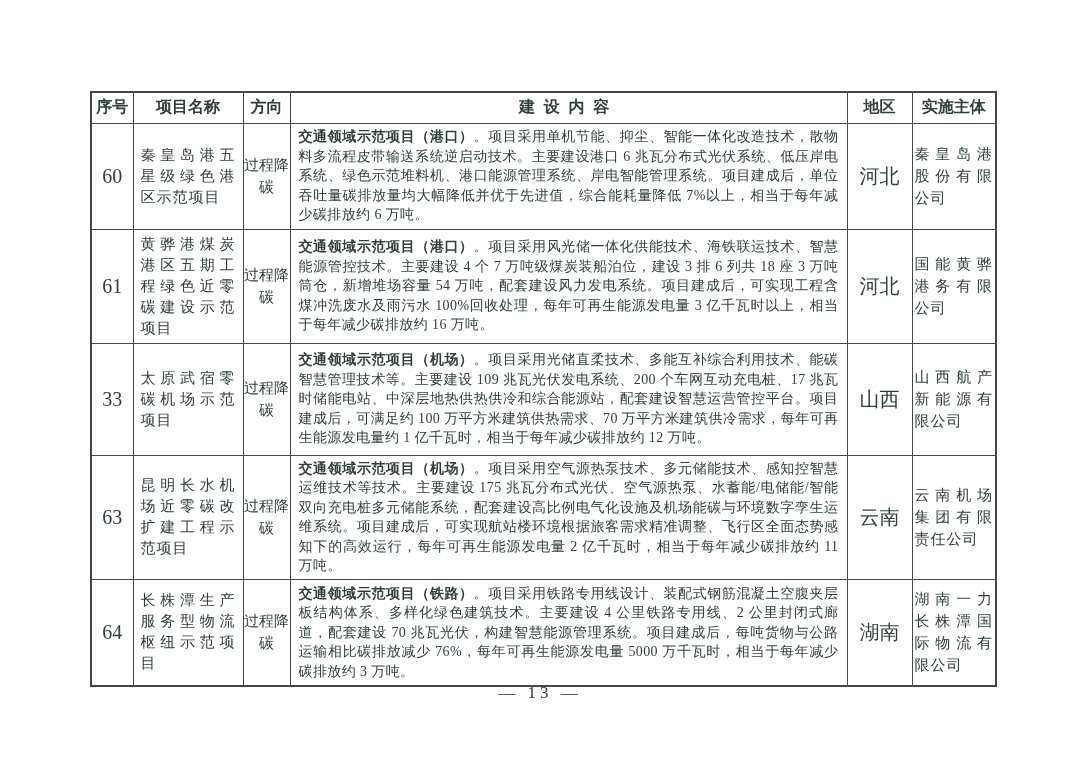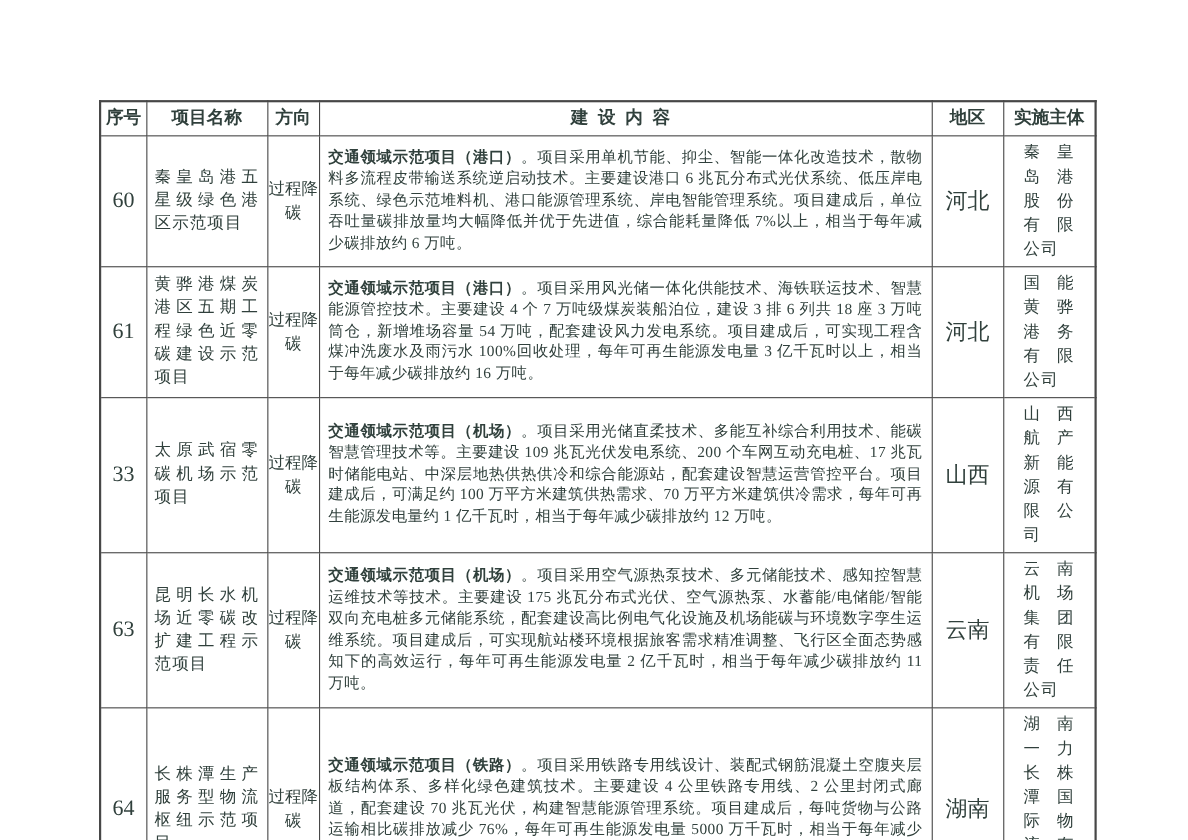--- a/index.html
+++ b/index.html
@@ -78,21 +78,21 @@
     letter-spacing: 0.4px;
   }
   td.cell-content .lead { font-weight: bold; }
   td.cell-region {
     font-size: 20px;
     text-align: center;
     padding: 2px;
   }
   td.cell-entity {
     font-size: 15px;
-    padding: 4px 18px;
+    padding: 4px 2px;
     text-align: justify;
     text-justify: inter-character;
     text-align-last: left;
     word-break: break-all;
     letter-spacing: 1px;
     line-height: 22px;
   }
   .footer-page {
     position: absolute;
     left: 0;
@@ -164,13 +164,14 @@
         <td class="cell-index">64</td>
         <td class="cell-name">长株潭生产服务型物流枢纽示范项目</td>
         <td class="cell-direction">过程降碳</td>
         <td class="cell-content"><span class="lead">交通领域示范项目（铁路）</span><span>。项目采用铁路专用线设计、装配式钢筋混凝土空腹夹层板结构体系、多样化绿色建筑技术。主要建设 4 公里铁路专用线、2 公里封闭式廊道，配套建设 70 兆瓦光伏，构建智慧能源管理系统。项目建成后，每吨货物与公路运输相比碳排放减少 76%，每年可再生能源发电量 5000 万千瓦时，相当于每年减少碳排放约 3 万吨。</span></td>
         <td class="cell-region">湖南</td>
         <td class="cell-entity">湖南一力长株潭国际物流有限公司</td>
       </tr>
     </tbody>
   </table>
 
+  <div class="footer-page">— 13 —</div>
 </div>
 
 </body></html>

